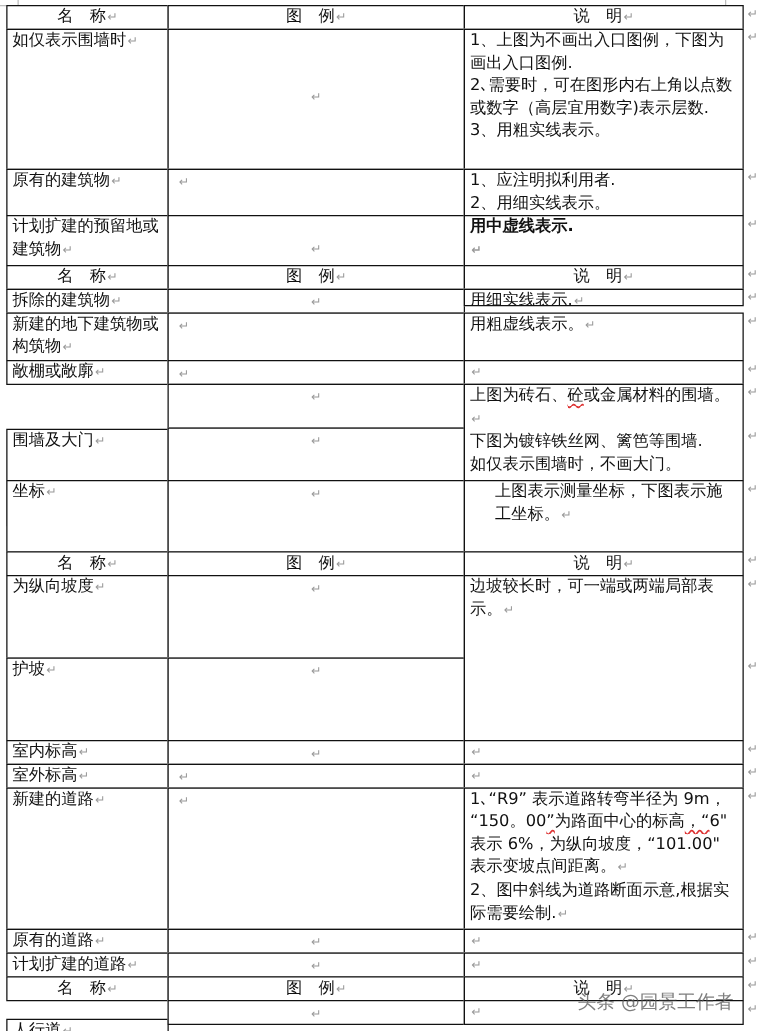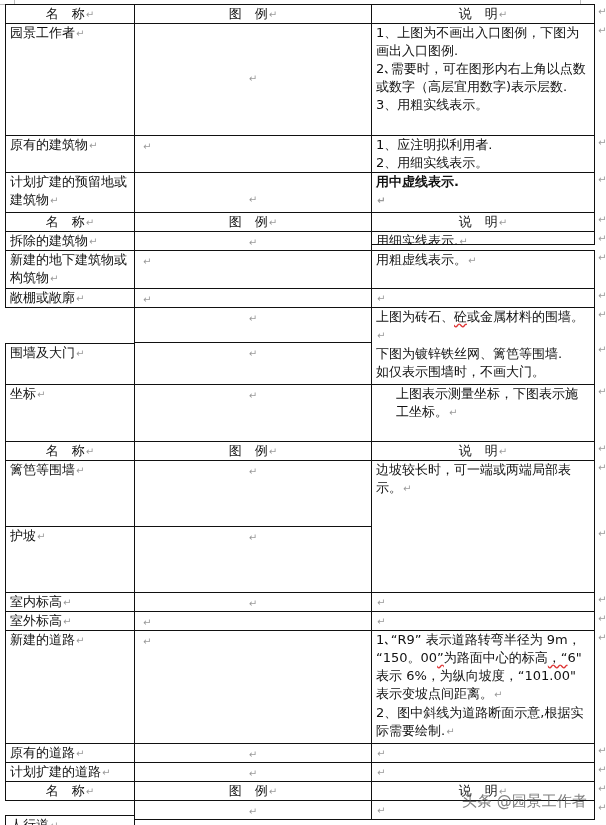--- a/index.html
+++ b/index.html
@@ -28,21 +28,21 @@
 <div class="page">
   <div class="corner tl"></div>
   <div class="corner tr"></div>
 
   <div class="tbl">
 
     <div class="cell hdr" style="left:0;top:0;width:130px;height:20px;"><span>名　称</span><span class="mark">↵</span></div>
     <div class="cell hdr" style="left:129px;top:0;width:238px;height:20px;"><span>图　例</span><span class="mark">↵</span></div>
     <div class="cell hdr" style="left:366px;top:0;width:224px;height:20px;"><span>说　明</span><span class="mark">↵</span></div>
 
-    <div class="cell" style="left:0;top:19px;width:130px;height:113px;"><span>园景工作者</span><span class="mark">↵</span></div>
+    <div class="cell" style="left:0;top:19px;width:130px;height:113px;"><span>如仅表示围墙时</span><span class="mark">↵</span></div>
     <div class="cell" style="left:129px;top:19px;width:238px;height:113px;">
         <span class="legend-mark" style="top:46px;">↵</span>
       </div>
     <div class="cell" style="left:366px;top:19px;width:224px;height:113px;">
       <span class="p">1、上图为不画出入口图例，下图为画出入口图例.</span>
       <span class="p">2､需要时，可在图形内右上角以点数或数字（高层宜用数字)表示层数.</span>
       <span class="p">3、用粗实线表示。</span>
     </div>
 
     <div class="cell" style="left:0;top:131px;width:130px;height:38px;"><span>原有的建筑物</span><span class="mark">↵</span></div>
@@ -98,21 +98,21 @@
     <div class="cell" style="left:0;top:380px;width:130px;height:58px;"><span>坐标</span><span class="mark">↵</span></div>
     <div class="cell" style="left:129px;top:380px;width:238px;height:58px;">
         <span class="legend-mark">↵</span>
       </div>
     <div class="cell" style="left:366px;top:380px;width:224px;height:58px;padding-left:24px;"><span>上图表示测量坐标，下图表示施工坐标。</span><span class="mark">↵</span></div>
 
     <div class="cell hdr" style="left:0;top:437px;width:130px;height:20px;"><span>名　称</span><span class="mark">↵</span></div>
     <div class="cell hdr" style="left:129px;top:437px;width:238px;height:20px;"><span>图　例</span><span class="mark">↵</span></div>
     <div class="cell hdr" style="left:366px;top:437px;width:224px;height:20px;"><span>说　明</span><span class="mark">↵</span></div>
 
-    <div class="cell" style="left:0;top:456px;width:130px;height:67px;"><span>篱笆等围墙</span><span class="mark">↵</span></div>
+    <div class="cell" style="left:0;top:456px;width:130px;height:67px;"><span>为纵向坡度</span><span class="mark">↵</span></div>
     <div class="cell" style="left:129px;top:456px;width:238px;height:67px;">
         <span class="legend-mark">↵</span>
       </div>
     <div class="cell" style="left:0;top:522px;width:130px;height:67px;"><span>护坡</span><span class="mark">↵</span></div>
     <div class="cell" style="left:129px;top:522px;width:238px;height:67px;">
         <span class="legend-mark">↵</span>
       </div>
     <div class="cell" style="left:366px;top:456px;width:224px;height:133px;"><span>边坡较长时，可一端或两端局部表示。</span><span class="mark">↵</span></div>
 
     <div class="cell" style="left:0;top:588px;width:130px;height:20px;"><span>室内标高</span><span class="mark">↵</span></div>

